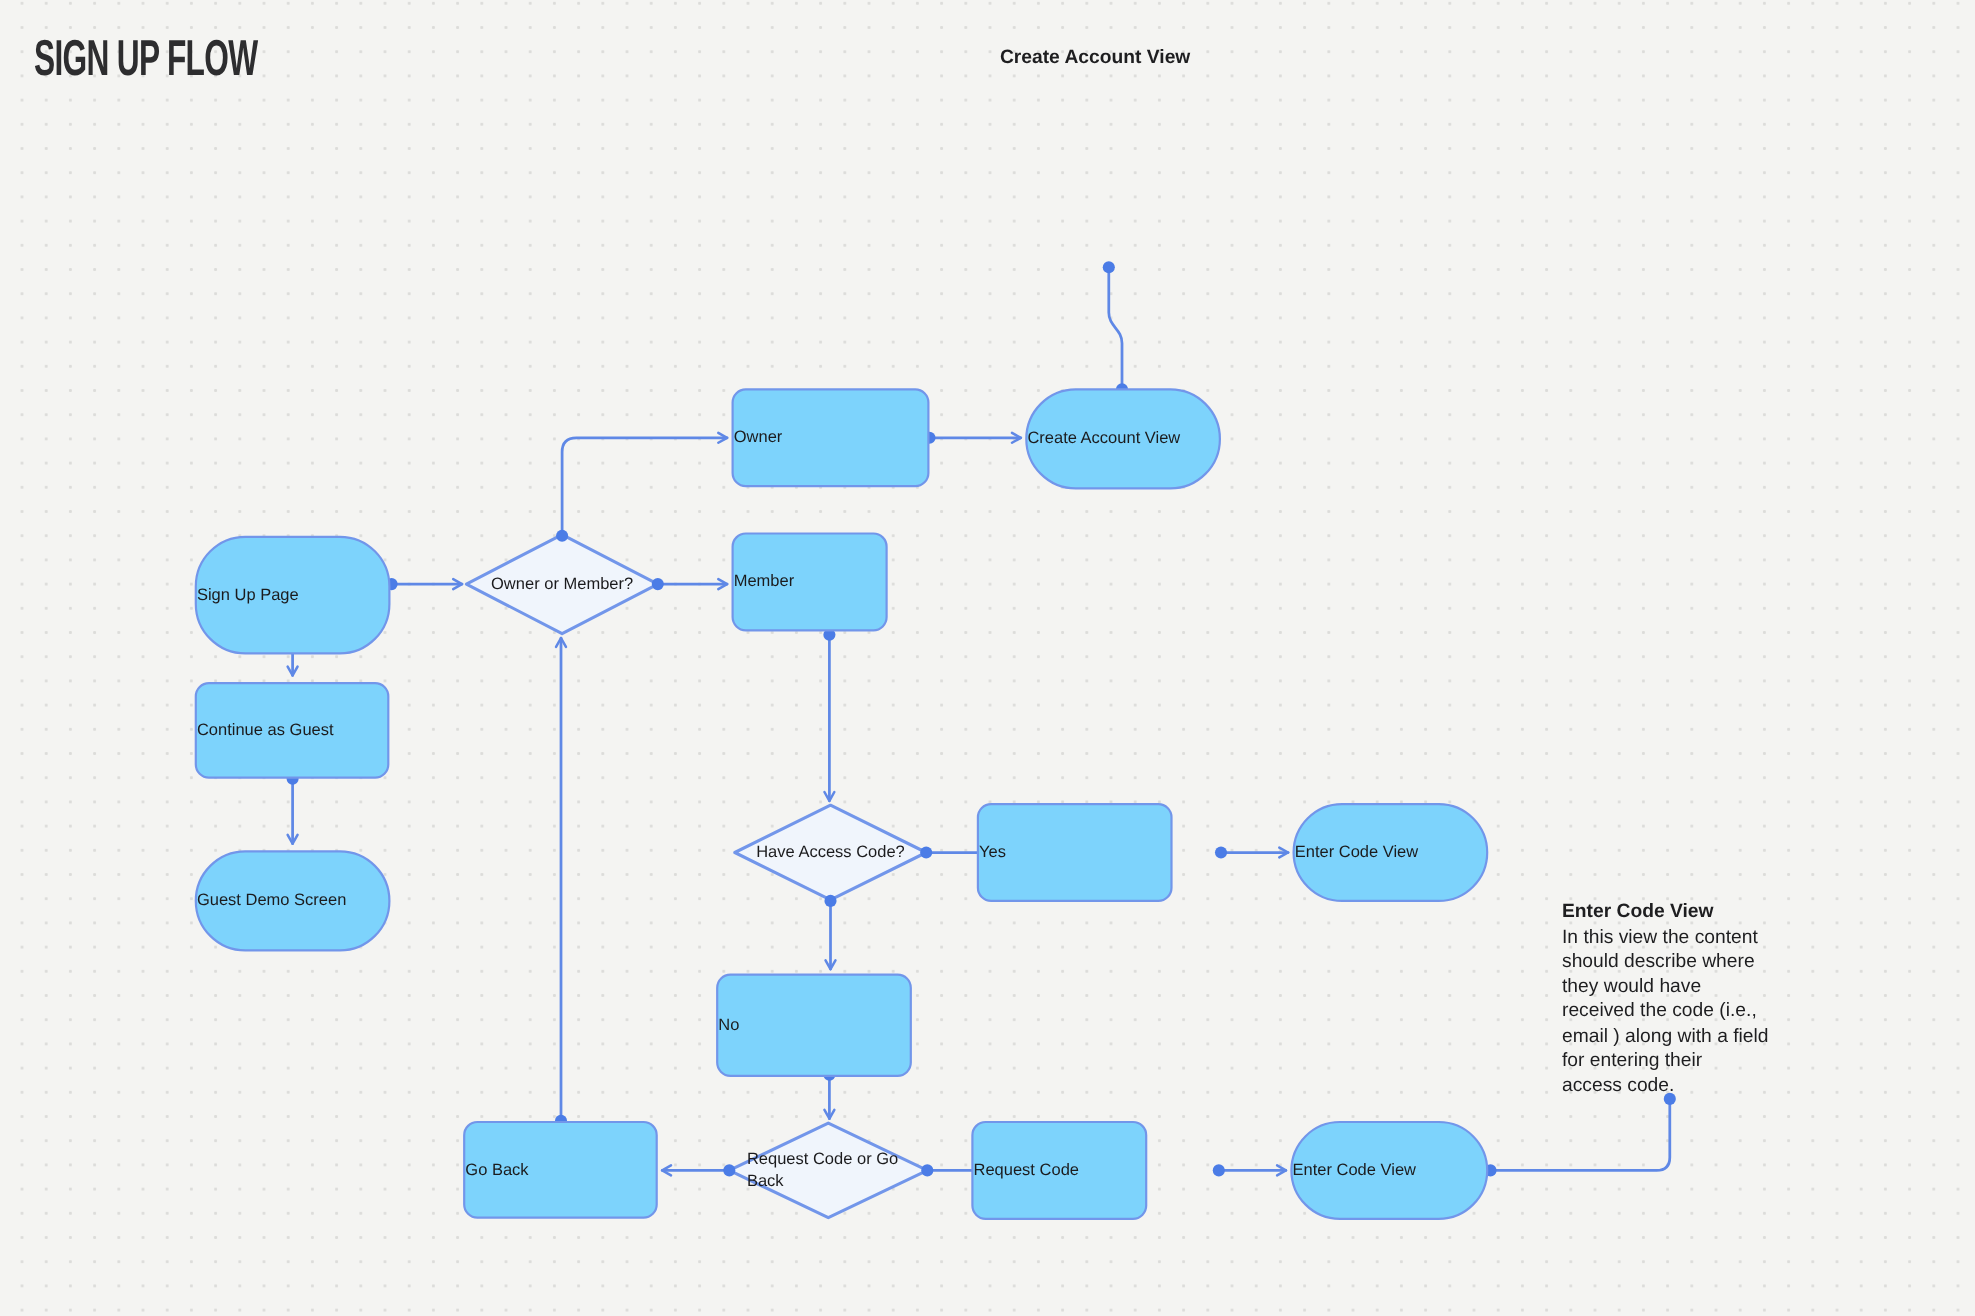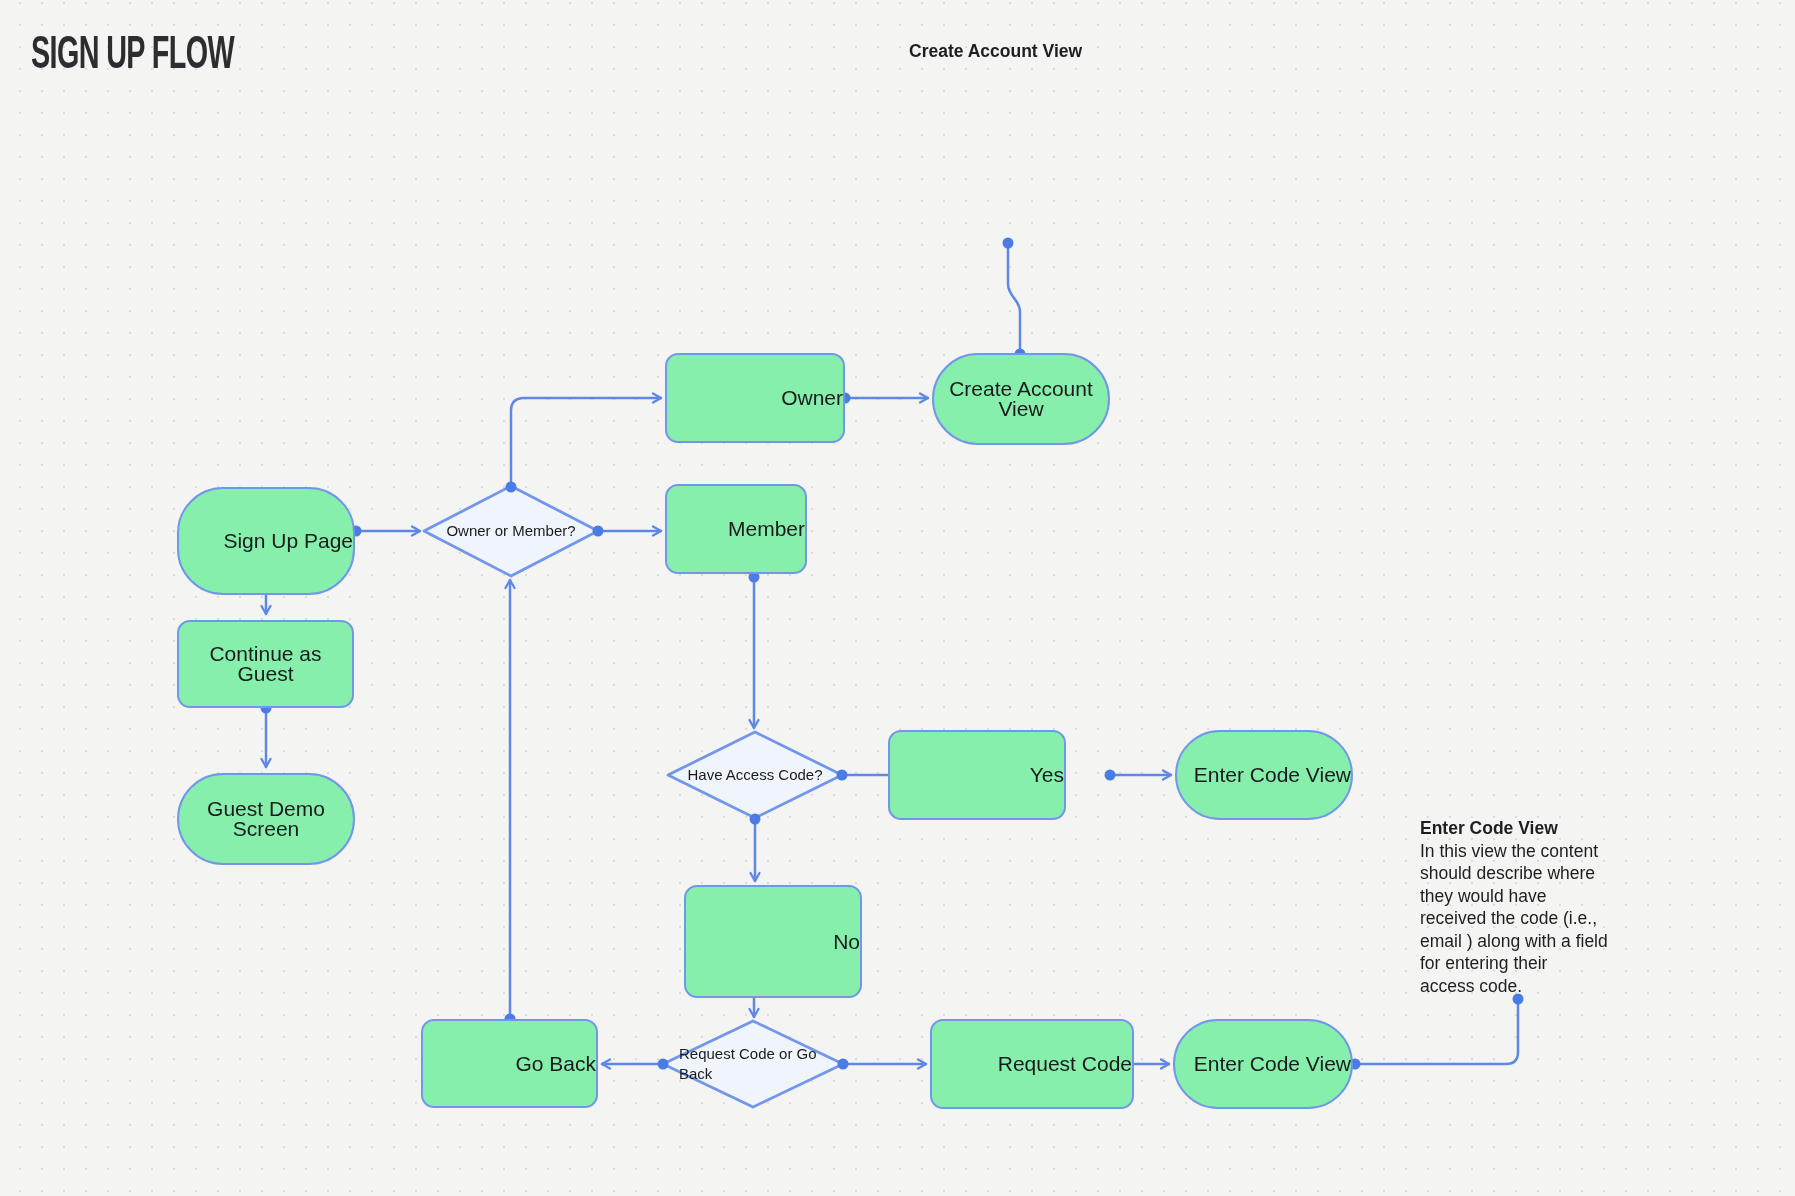--- a/index.html
+++ b/index.html
@@ -14,23 +14,23 @@
     position:absolute;left:31px;top:26px;margin:0;
     font-size:45px;font-weight:bold;color:#2d2d2f;
     letter-spacing:-1px;transform:scaleX(0.64) scaleY(1.02);transform-origin:left top;
     white-space:nowrap;
   }
   svg.canvas{position:absolute;left:0;top:0;}
   .edge{fill:none;stroke:#5f88e6;stroke-width:2.5;stroke-linecap:round;}
   .cdot{fill:#4b7ce6;stroke:none;}
   .diamond{fill:#f0f5fc;stroke:#7296ea;stroke-width:2.8;stroke-linejoin:round;}
   .node{
-    position:absolute;box-sizing:border-box;display:flex;align-items:center;justify-content:flex-end;
-    background:#86efac;border:2.8px solid #7296ea;
-    color:#1b1b1d;font-size:21px;text-align:center;line-height:20px;
+    position:absolute;box-sizing:border-box;display:flex;align-items:center;justify-content:flex-start;
+    background:#7dd3fc;border:2.8px solid #7296ea;
+    color:#1b1b1d;font-size:15px;text-align:center;line-height:20px;
   }
   .node.rect{border-radius:13px;}
   .node.pill{border-radius:46px;}
   .dlabel{
     position:absolute;display:flex;align-items:center;justify-content:center;
     color:#1b1b1d;font-size:15px;text-align:left;line-height:20px;
   }
   .note{position:absolute;font-size:17.5px;line-height:22.5px;color:#1e1e20;}
   .note-title{font-weight:bold;}
   .note-body{white-space:pre-line;}
@@ -107,27 +107,27 @@
 </div>
 <div class="node rect" style="left:665px;top:484px;width:142px;height:90px">
   <span>Member</span>
 </div>
 <div class="node rect" style="left:888px;top:730px;width:178px;height:90px">
   <span>Yes</span>
 </div>
 <div class="node pill" style="left:1175px;top:730px;width:178px;height:90px">
   <span>Enter Code View</span>
 </div>
-<div class="node rect" style="left:684px;top:885px;width:178px;height:113px">
+<div class="node rect" style="left:651px;top:885px;width:178px;height:94px">
   <span>No</span>
 </div>
 <div class="node rect" style="left:421px;top:1019px;width:177px;height:89px">
   <span>Go Back</span>
 </div>
-<div class="node rect" style="left:930px;top:1019px;width:204px;height:90px">
+<div class="node rect" style="left:883px;top:1019px;width:160px;height:90px">
   <span>Request Code</span>
 </div>
 <div class="node pill" style="left:1173px;top:1019px;width:180px;height:90px">
   <span>Enter Code View</span>
 </div>
 
 <div class="dlabel" style="left:426px;top:501px;width:170px;height:60px">
   <span>Owner or Member?</span>
 </div>
 <div class="dlabel" style="left:670px;top:745px;width:170px;height:60px">

